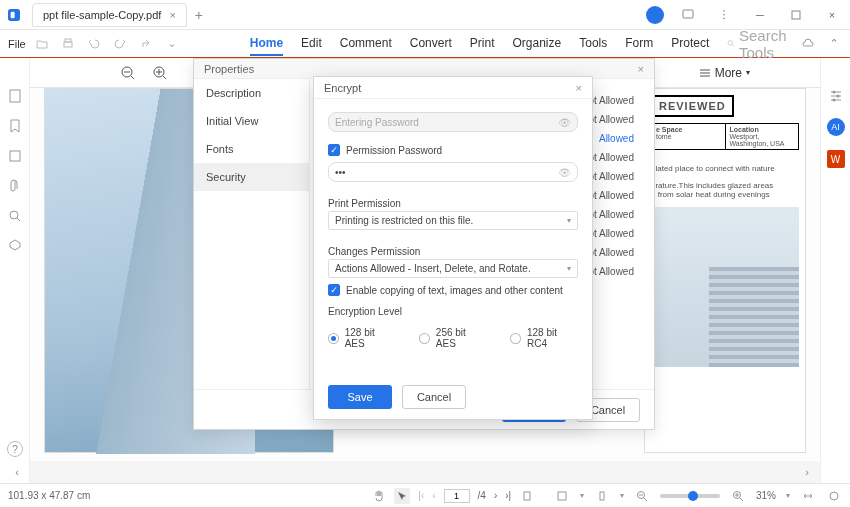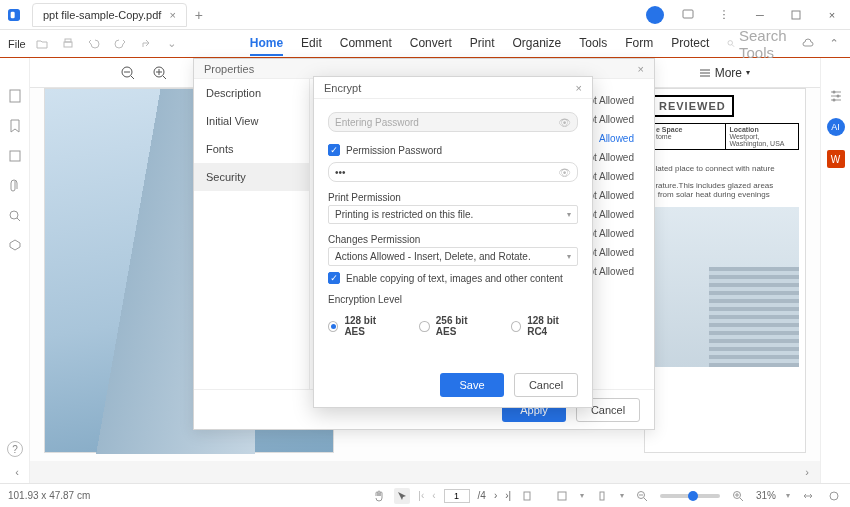--- a/index.html
+++ b/index.html
@@ -84,25 +84,25 @@
 .encrypt-header .close { margin-left: auto; cursor: pointer; color: #999; }
 .encrypt-body { padding: 10px 14px; font-size: 10px; color: #444; }
 .chk-row { display: flex; align-items: center; gap: 6px; margin: 6px 0; }
 .chk { width: 12px; height: 12px; border: 1px solid #bbb; border-radius: 2px; display: inline-flex; align-items: center; justify-content: center; background: #fff; }
 .chk.checked { background: #2673e8; border-color: #2673e8; color: #fff; font-size: 9px; }
 .radio { width: 11px; height: 11px; border: 1px solid #bbb; border-radius: 50%; display: inline-flex; align-items: center; justify-content: center; }
 .radio.on::after { content:""; width:5px; height:5px; border-radius:50%; background:#2673e8; }
 .field { width: 100%; border: 1px solid #ddd; border-radius: 8px; padding: 3px 6px; font-size: 10px; background: #fff; margin: 3px 0 8px; min-height: 20px; display: flex; align-items: center; justify-content: space-between; }
 .field.disabled { background: #f4f4f4; color: #aaa; }
 .field .eye { color: #bbb; font-size: 10px; }
-.field-label { margin: 10px 0 2px; font-size: 10px; }
+.field-label { margin: 16px 0 2px; font-size: 10px; }
 .select { width: 100%; border: 1px solid #ddd; border-radius: 2px; padding: 3px 6px; font-size: 10px; background: #fff; display: flex; align-items: center; justify-content: space-between; margin-bottom: 6px; }
 .select .caret { color: #999; font-size: 8px; }
-.radio-row { display: flex; gap: 24px; margin: 4px 0 10px; font-weight: bold; }
-.encrypt-footer { display: flex; justify-content: flex-end; gap: 10px; padding: 10px 14px; }
+.radio-row { display: flex; gap: 24px; margin: 4px 0 10px; }
+.encrypt-footer { display: flex; gap: 10px; padding: 10px 14px; }
 
 .btn { min-width: 64px; height: 24px; border-radius: 3px; font-size: 11px; display: inline-flex; align-items: center; justify-content: center; cursor: pointer; }
 .btn-primary { background: #2673e8; color: #fff; }
 .btn-secondary { background: #fff; border: 1px solid #ccc; color: #444; }
 
 svg { display: block; }
 </style>
 </head>
 <body>
 

